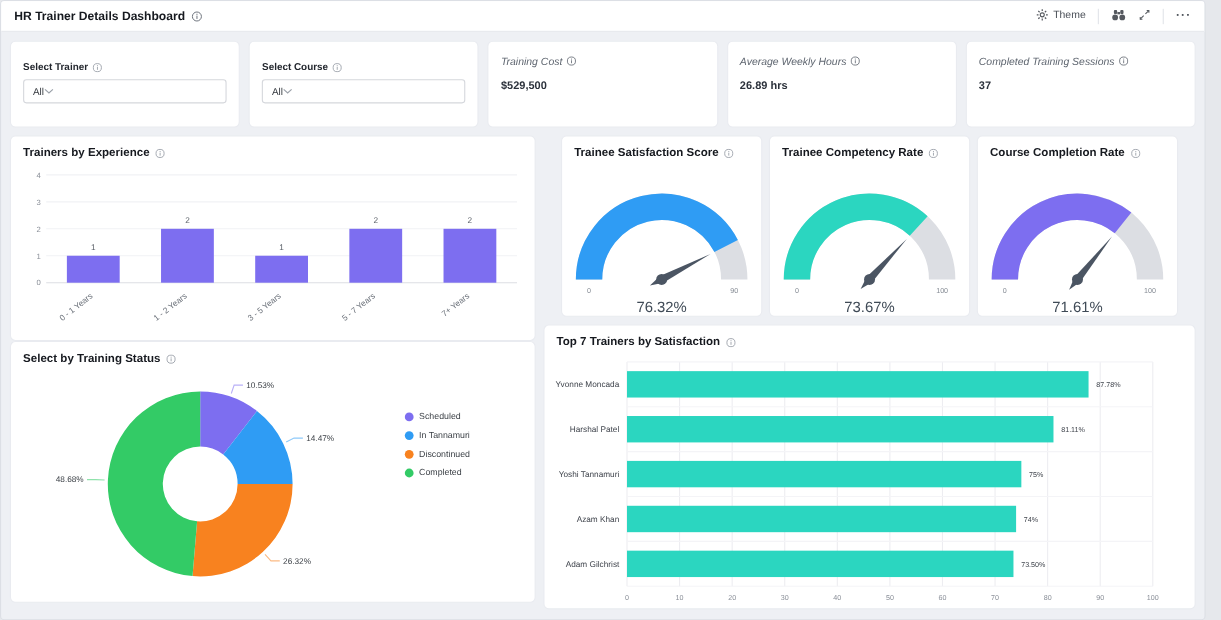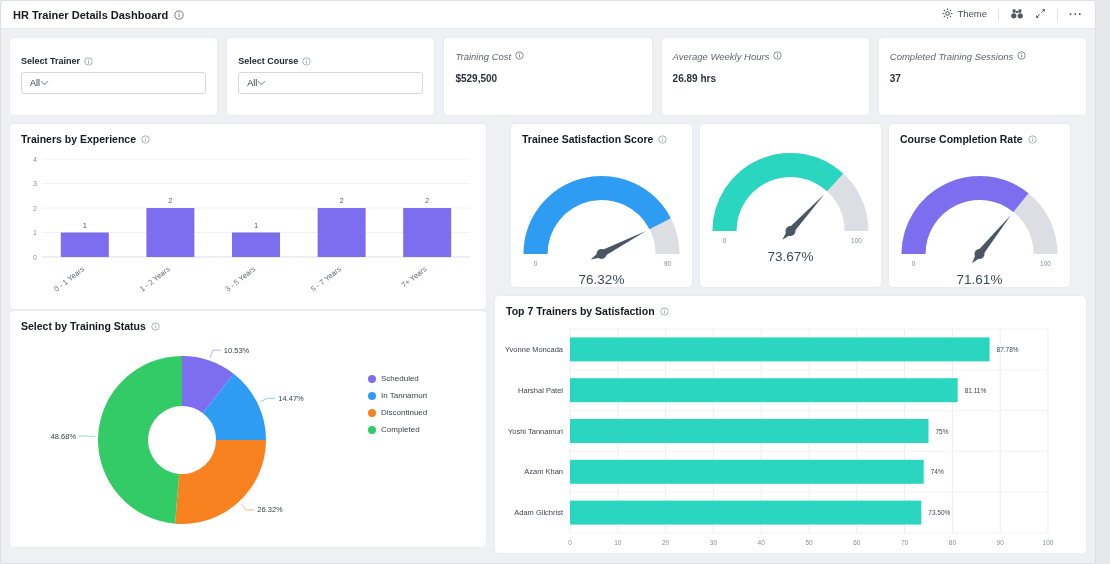--- a/index.html
+++ b/index.html
@@ -264,20 +264,28 @@
                 <path d="M24.5 105 A66 66 0 0 1 156.5 104.99999999999999" stroke="#dcdee3" stroke-width="24" fill="none"></path>
                 <path d="M24.5 105 A66 66 0 0 1 149.11700562169392 74.66772919898179" stroke="#2f9cf4" stroke-width="24" fill="none"></path>
                 <polygon points="134.90682244067722,82.0210069689256 92.06257152611306,108.01966392596606 79.84236261423746,110.51495832745786 88.93742847388694,101.98033607403394" fill="#4b5563"></polygon>
                 <circle cx="90.5" cy="105" r="5" fill="#4b5563"></circle>
                 <text x="24.5" y="117" font-size="6.5" fill="#858b94" text-anchor="middle">0</text>
                 <text x="156.5" y="117" font-size="6.5" fill="#858b94" text-anchor="middle">90</text>
                 <text x="90.5" y="135" font-size="13.5" fill="#3f4a56" text-anchor="middle">76.32%</text>
               </svg>
           </div>
           <div class="card gauge-card">
+            <div class="card-title">
+              <span>Trainee Competency Rate</span>
+              <svg width="9" height="9" viewBox="0 0 10 10">
+                  <circle cx="5" cy="5" r="4.1" fill="none" stroke="#9aa0a8" stroke-width="0.9"></circle>
+                  <rect x="4.6" y="4.2" width="0.9" height="3" fill="#9aa0a8"></rect>
+                  <rect x="4.6" y="2.5" width="0.9" height="1" fill="#9aa0a8"></rect>
+                </svg>
+            </div>
             <svg viewBox="0 0 181 140" width="181" height="140" style="display:block;margin:2px auto 0">
                 <path d="M24.5 105 A66 66 0 0 1 156.5 104.99999999999999" stroke="#dcdee3" stroke-width="24" fill="none"></path>
                 <path d="M24.5 105 A66 66 0 0 1 135.1789012919374 56.42227074733407" stroke="#2bd6c0" stroke-width="24" fill="none"></path>
                 <polygon points="124.34765249389196,68.19868996010158 93.0024890827131,107.30164036958465 82.37656340146593,113.83231440957562 87.9975109172869,102.69835963041535" fill="#4b5563"></polygon>
                 <circle cx="90.5" cy="105" r="5" fill="#4b5563"></circle>
                 <text x="24.5" y="117" font-size="6.5" fill="#858b94" text-anchor="middle">0</text>
                 <text x="156.5" y="117" font-size="6.5" fill="#858b94" text-anchor="middle">100</text>
                 <text x="90.5" y="135" font-size="13.5" fill="#3f4a56" text-anchor="middle">73.67%</text>
               </svg>
           </div>

